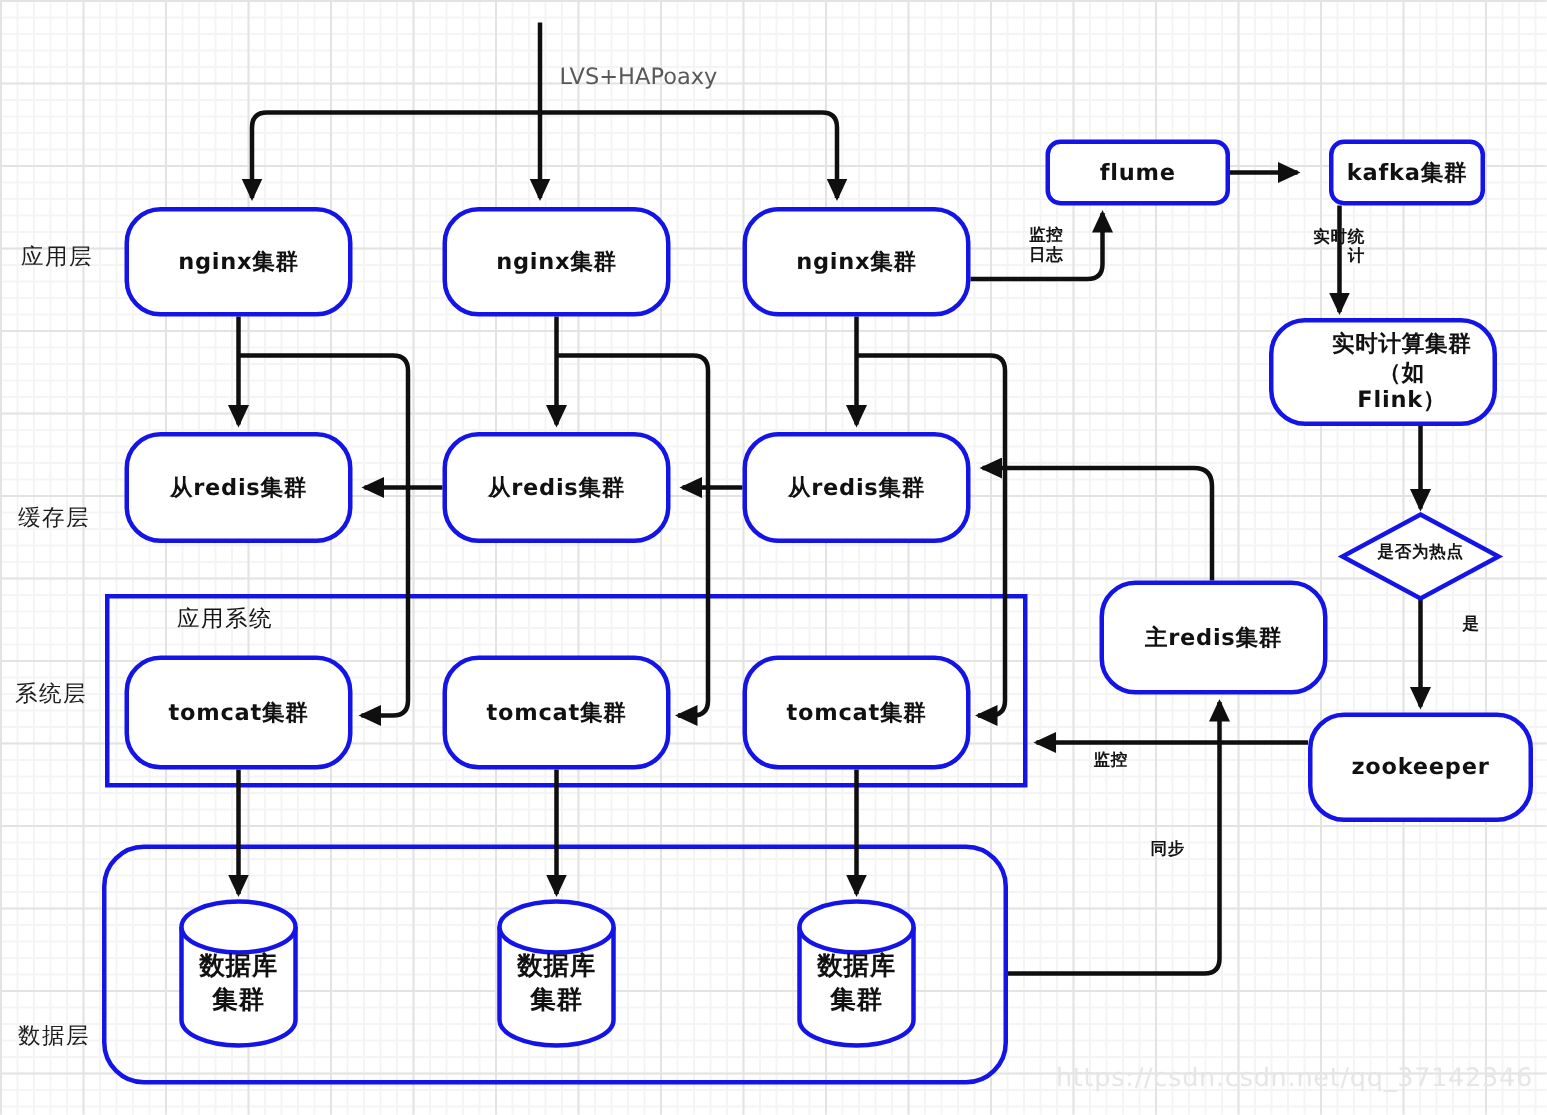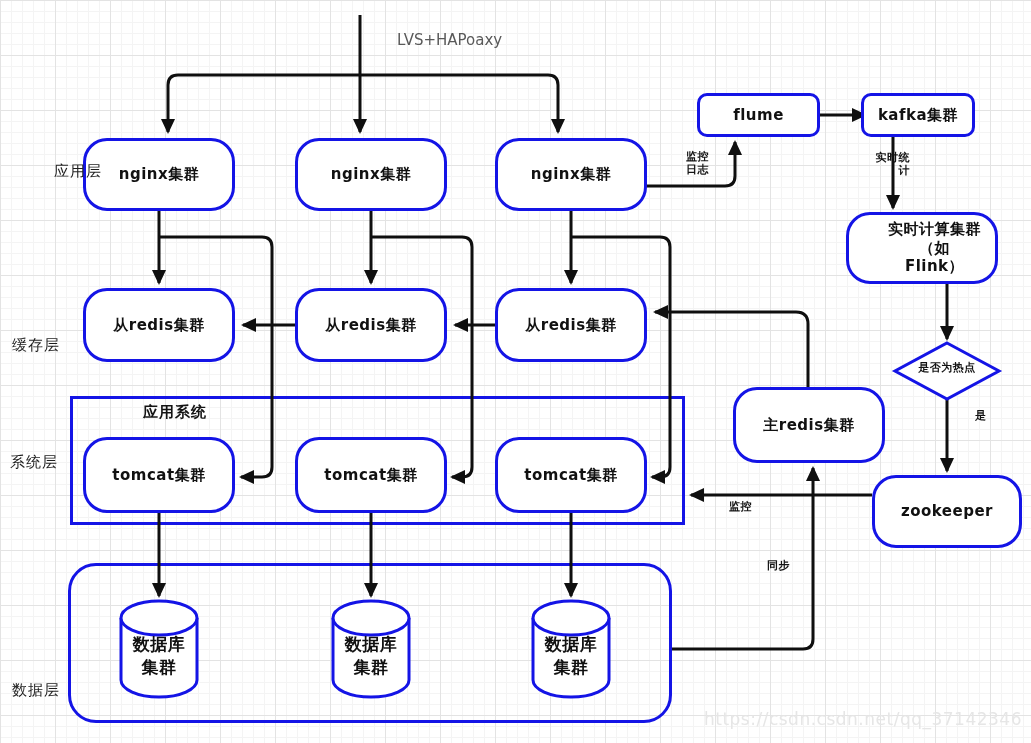--- a/index.html
+++ b/index.html
@@ -30,21 +30,21 @@
   .lbl{
     position:absolute;z-index:4;font-weight:bold;font-size:11px;color:#141414;
     white-space:pre-line;line-height:1.15;letter-spacing:.5px;
   }
   .layer-lbl{position:absolute;z-index:4;font-size:15px;color:#1d1d1d;letter-spacing:1px;}
   .db-lbl{
     position:absolute;z-index:4;font-weight:bold;font-size:17px;color:#111;
     text-align:center;line-height:1.35;letter-spacing:.5px;
   }
   .lvs-lbl{position:absolute;z-index:4;font-size:15px;color:#595959;}
-  .appsys-lbl{position:absolute;z-index:4;font-weight:bold;font-size:15px;color:#141414;letter-spacing:1px;margin-left:25px;}
+  .appsys-lbl{position:absolute;z-index:4;font-weight:normal;font-size:15px;color:#141414;letter-spacing:1px;}
   .watermark{position:absolute;right:9px;top:709px;z-index:5;font-size:17px;color:#e6e6e6;letter-spacing:.5px;}
 </style>
 </head>
 <body>
 
 <div class="canvas">
 
   <div class="container-box" style="left:70px;top:396px;width:615px;height:129px;border-radius:0;"></div>
   <div class="container-box" style="left:68px;top:563px;width:604px;height:160px;border-radius:28px;"></div>
 
@@ -97,21 +97,21 @@
     <g fill="#ffffff" stroke="#1414e6" stroke-width="3">
       <path d="M121,618 L121,680 A38,17 0 0 0 197,680 L197,618"></path>
       <ellipse cx="159" cy="618" rx="38" ry="17"></ellipse>
       <path d="M333,618 L333,680 A38,17 0 0 0 409,680 L409,618"></path>
       <ellipse cx="371" cy="618" rx="38" ry="17"></ellipse>
       <path d="M533,618 L533,680 A38,17 0 0 0 609,680 L609,618"></path>
       <ellipse cx="571" cy="618" rx="38" ry="17"></ellipse>
     </g>
   </svg>
 
-  <div class="layer-lbl" style="left:14px;top:162px;margin-left:40px;">应用层</div>
+  <div class="layer-lbl" style="left:14px;top:162px;">应用层</div>
   <div class="layer-lbl" style="left:12px;top:336px;">缓存层</div>
   <div class="layer-lbl" style="left:10px;top:453px;">系统层</div>
   <div class="layer-lbl" style="left:12px;top:641px;margin-top:40px;">数据层</div>
 
   <div class="node" style="left:83px;top:138px;width:152px;height:73px;">nginx集群</div>
   <div class="node" style="left:295px;top:138px;width:152px;height:73px;">nginx集群</div>
   <div class="node" style="left:495px;top:138px;width:152px;height:73px;">nginx集群</div>
 
   <div class="node" style="left:83px;top:288px;width:152px;height:74px;">从redis集群</div>
   <div class="node" style="left:295px;top:288px;width:152px;height:74px;">从redis集群</div>
@@ -120,28 +120,28 @@
   <div class="appsys-lbl" style="left:118px;top:403px;">应用系统</div>
   <div class="node" style="left:83px;top:437px;width:152px;height:76px;">tomcat集群</div>
   <div class="node" style="left:295px;top:437px;width:152px;height:76px;">tomcat集群</div>
   <div class="node" style="left:495px;top:437px;width:152px;height:76px;">tomcat集群</div>
 
   <div class="db-lbl" style="left:129px;top:633px;width:60px;">数据库集群</div>
   <div class="db-lbl" style="left:341px;top:633px;width:60px;">数据库集群</div>
   <div class="db-lbl" style="left:541px;top:633px;width:60px;">数据库集群</div>
 
   <div class="node small" style="left:697px;top:93px;width:123px;height:44px;">flume</div>
-  <div class="node small" style="left:861px;top:93px;width:114px;height:44px;">kafka集群</div>
+  <div class="node small" style="left:886px;top:93px;width:104px;height:44px;">kafka集群</div>
   <div class="node" style="left:846px;top:212px;width:152px;height:72px;white-space:pre-line;padding-left:29px;">实时计算集群（如
 Flink）</div>
   <div class="lbl" style="left:895px;top:362px;width:104px;text-align:center;">是否为热点</div>
   <div class="node" style="left:733px;top:387px;width:152px;height:76px;">主redis集群</div>
   <div class="node" style="left:872px;top:475px;width:150px;height:73px;">zookeeper</div>
 
-  <div class="lvs-lbl" style="left:373px;top:31px;margin-left:24px;">LVS+HAPoaxy</div>
+  <div class="lvs-lbl" style="left:373px;top:42px;">LVS+HAPoaxy</div>
   <div class="lbl" style="left:686px;top:151px;">监控
 日志</div>
   <div class="lbl" style="left:864px;top:152px;width:46px;text-align:right;">实时统
 计</div>
   <div class="lbl" style="left:975px;top:410px;">是</div>
   <div class="lbl" style="left:729px;top:501px;">监控</div>
   <div class="lbl" style="left:767px;top:560px;">同步</div>
 
   <div class="watermark">https://csdn.csdn.net/qq_37142346</div>
 

